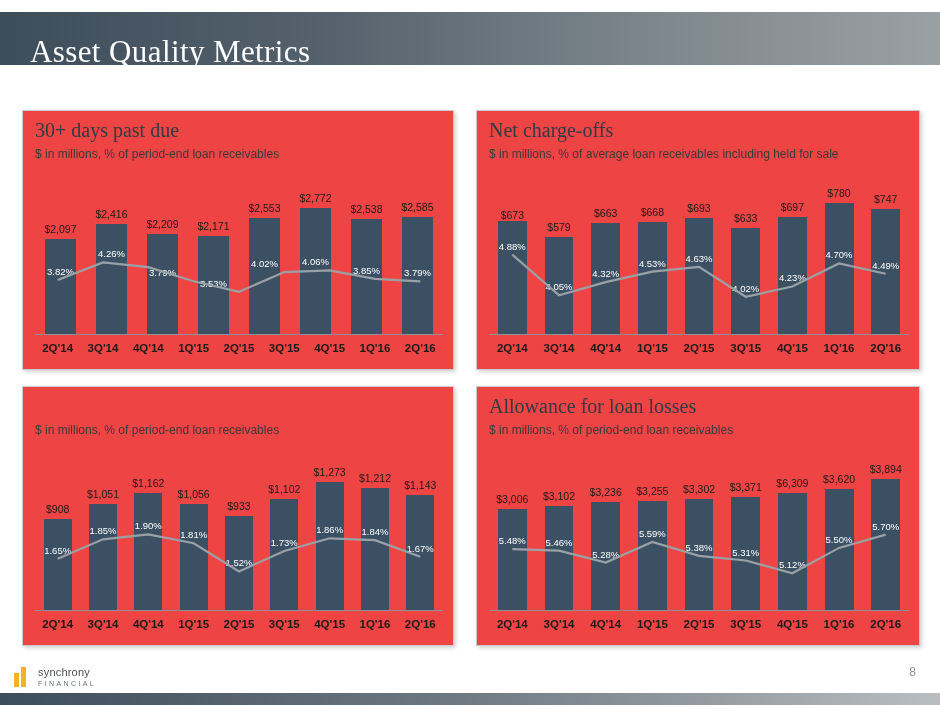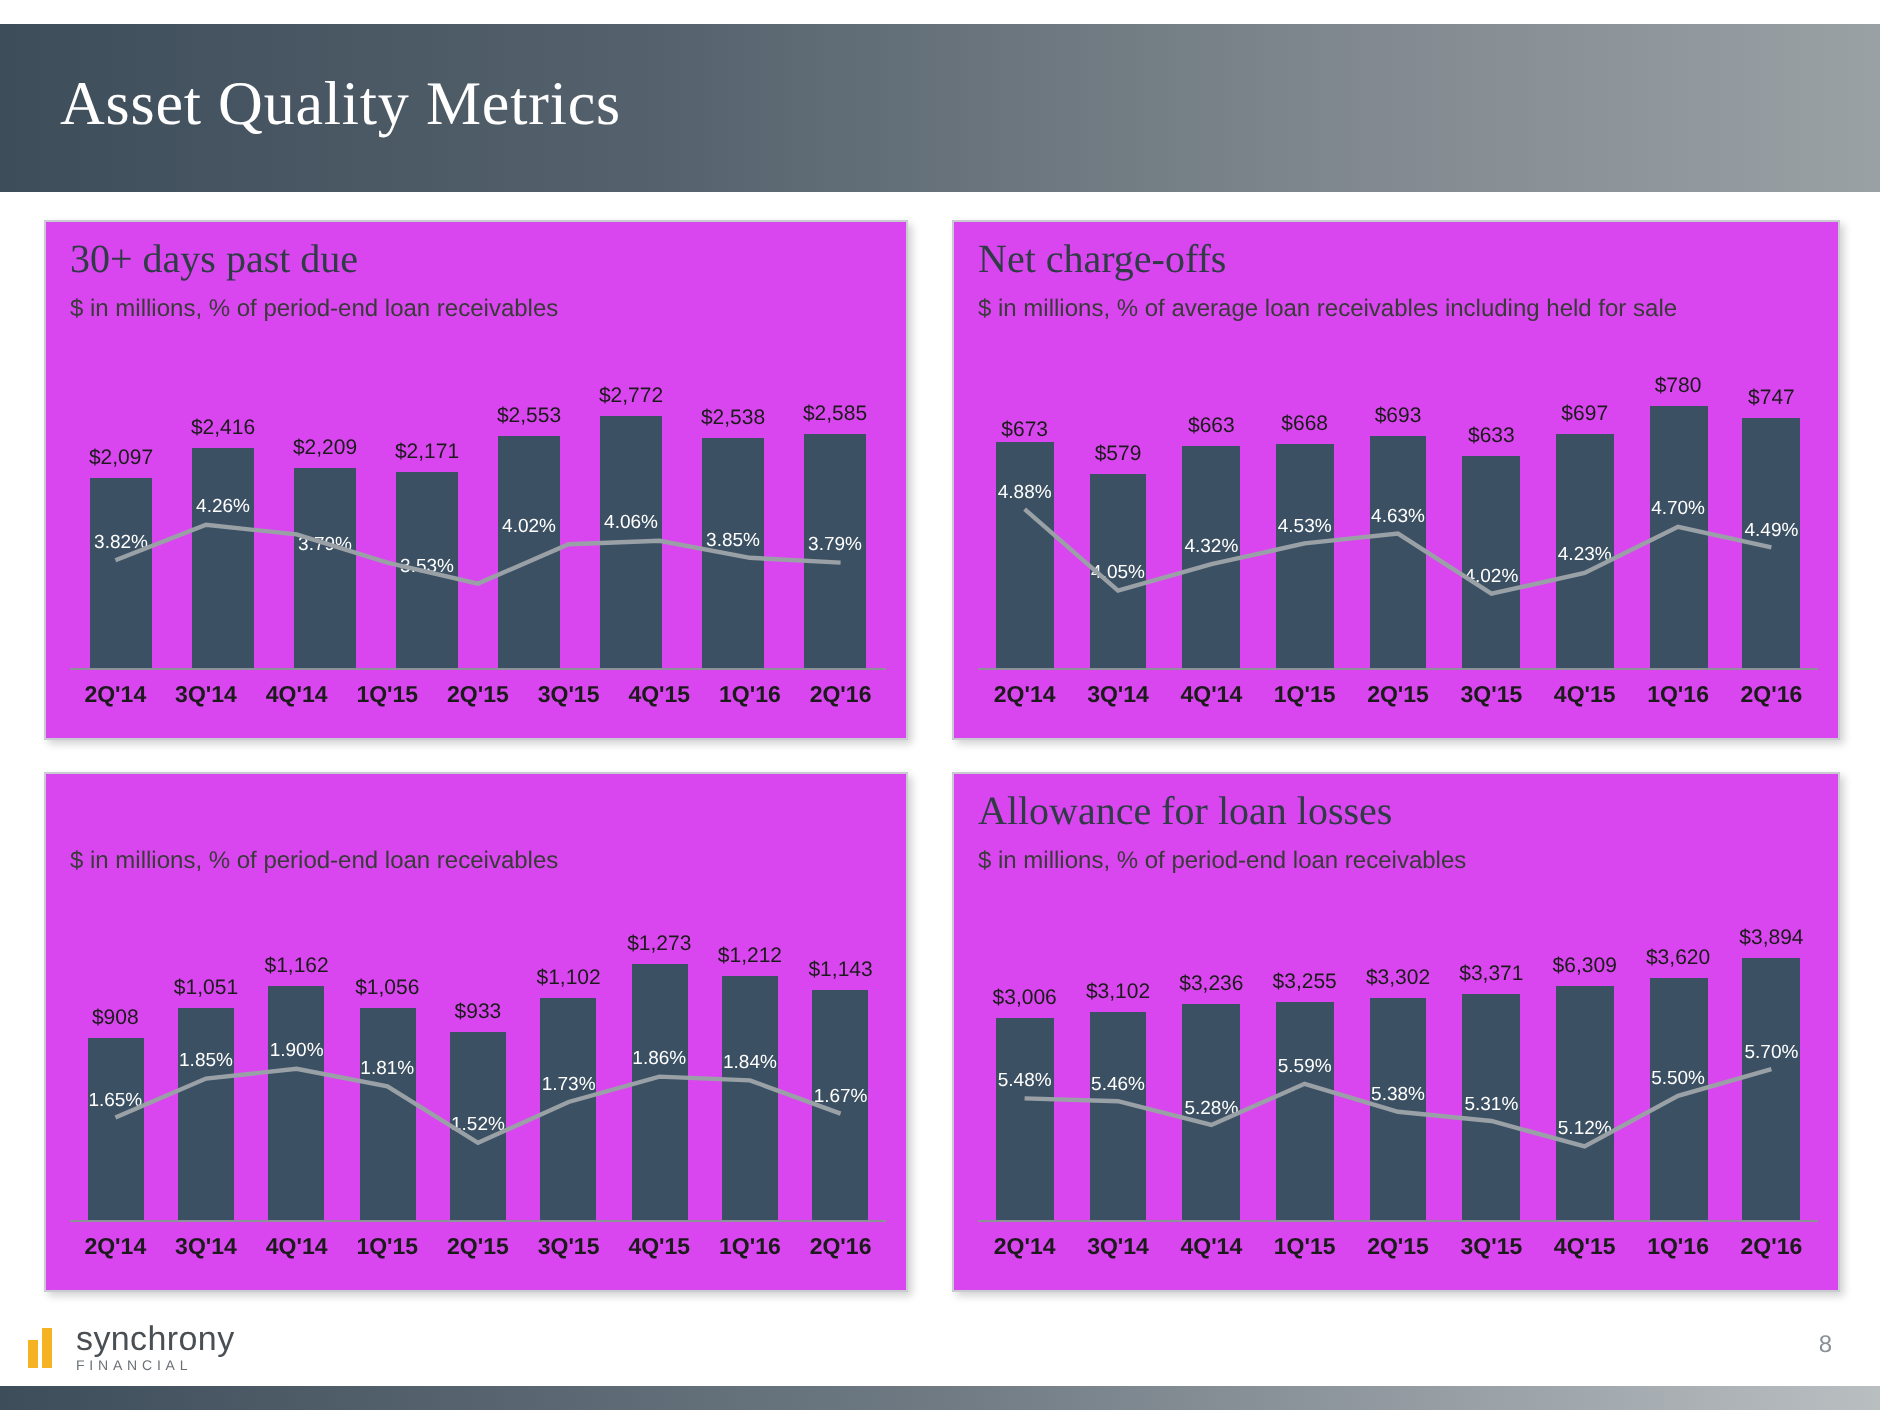--- a/index.html
+++ b/index.html
@@ -7,32 +7,32 @@
     width:940px;height:705px;
     background:#ffffff;
     font-family:"Liberation Sans", sans-serif;
     overflow:hidden;
     position:relative;
   }
   .slide{position:relative;width:940px;height:705px;background:#fff;}
 
   
   .header{
-    position:absolute;left:0;top:12px;width:940px;height:84px;
+    position:absolute;left:0;top:12px;width:940px;height:53px;
     background:linear-gradient(to right,#3d4d5a 0%,#55626d 35%,#7e878d 70%,#9aa1a5 100%);
   }
   .header-title{
     position:absolute;left:30px;top:22px;
     font-family:"Liberation Serif", serif;
     font-size:31px;color:#ffffff;letter-spacing:.4px;
   }
 
   
   .panel{
-    position:absolute;background:#d946ef;border:1px solid #c8ccd0;
+    position:absolute;background:#ef4444;border:1px solid #c8ccd0;
     box-shadow:2px 2px 4px rgba(0,0,0,.18);
     text-decoration:underline;
   }
   .p1{left:22px;top:110px;width:430px;height:258px;}
   .p2{left:476px;top:110px;width:442px;height:258px;}
   .p3{left:22px;top:386px;width:430px;height:258px;}
   .p4{left:476px;top:386px;width:442px;height:258px;}
 
   .p-title{
     position:absolute;left:12px;top:8px;
@@ -75,21 +75,21 @@
   .footer-bar{
     position:absolute;left:0;bottom:0;width:940px;height:12px;
     background:linear-gradient(to right,#3d4d5a 0%,#6f7a83 50%,#b9bec1 100%);
   }
   .logo{position:absolute;left:14px;bottom:18px;display:flex;align-items:center;}
   .logo-mark{width:17px;height:20px;position:relative;margin-right:7px;}
   .logo-mark i{position:absolute;bottom:0;display:block;background:#f5b323;}
   .logo-mark i:nth-child(1){left:0;width:5px;height:14px;}
   .logo-mark i:nth-child(2){left:7px;width:5px;height:20px;background:#f5b323;}
   .logo-text{line-height:1;}
-  .logo-main{font-size:17px;color:#4a4f54;letter-spacing:.2px;}
+  .logo-main{font-size:11px;color:#4a4f54;letter-spacing:.2px;}
   .logo-sub{font-size:7px;color:#6b7076;letter-spacing:2.4px;margin-top:2px;}
   .page-no{position:absolute;right:24px;bottom:26px;font-size:12px;color:#8a9096;}
 </style>
 </head>
 <body>
 
 <div class="slide">
 
   <div class="header">
     <div class="header-title">Asset Quality Metrics</div>

